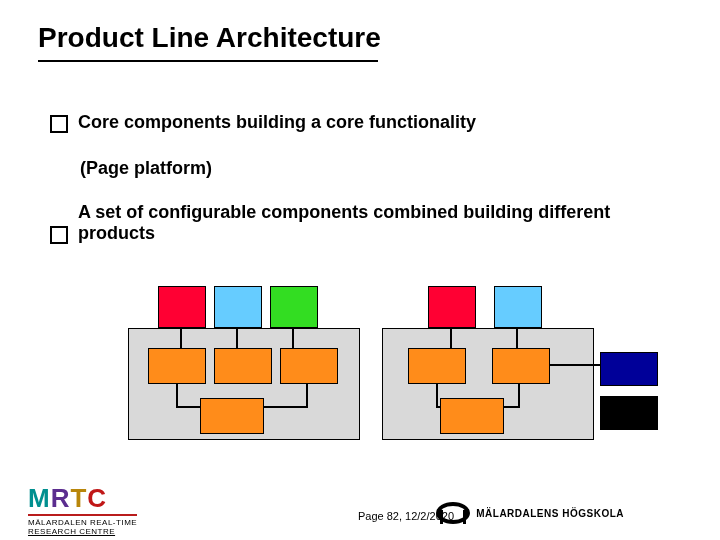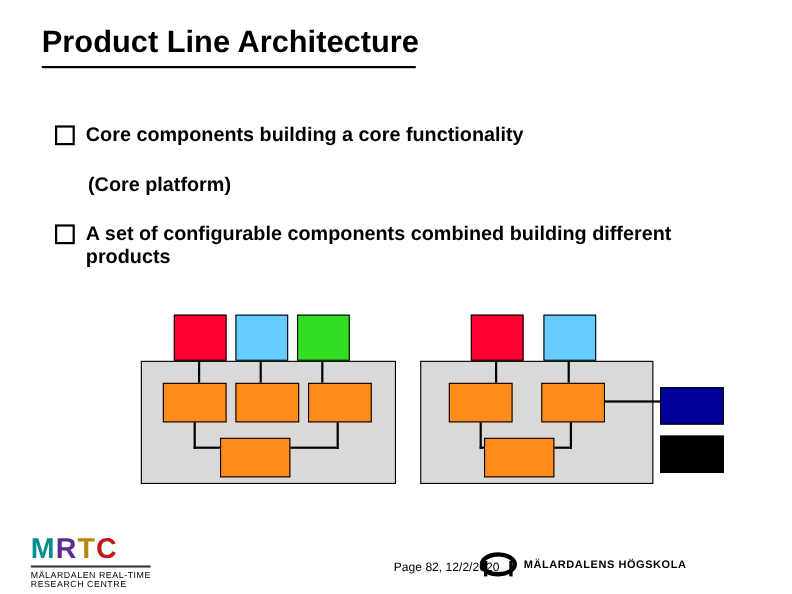--- a/index.html
+++ b/index.html
@@ -1,51 +1,51 @@
 <!DOCTYPE html>
 <html><head>
 <meta charset="utf-8">
 <style>
   html,body{margin:0;padding:0;width:720px;height:540px;background:#fff;font-family:Arial,Helvetica,sans-serif;color:#000;}
   .slide{position:relative;width:634px;height:540px;}
   .title{position:absolute;left:38px;top:22px;font-size:28px;font-weight:bold;}
   .title-underline{position:absolute;left:38px;top:60px;width:340px;height:2px;background:#000;}
-  .bullet{position:absolute;left:50px;display:flex;align-items:flex-start;font-size:18px;font-weight:bold;}
+  .bullet{position:absolute;left:50px;display:flex;align-items:flex-end;font-size:18px;font-weight:bold;}
   .bullet .box{width:14px;height:14px;border:2px solid #000;margin-right:10px;flex:0 0 auto;margin-top:2px;}
   .subline{position:absolute;left:80px;font-size:18px;font-weight:bold;}
   
   .plat{position:absolute;background:#d9d9d9;border:1px solid #000;}
   .blk{position:absolute;border:1px solid #000;}
   .conn{position:absolute;background:#000;}
   .footer-page{position:absolute;right:180px;bottom:18px;font-size:11px;}
   
   .logo-mrtc{position:absolute;left:28px;bottom:4px;}
   .logo-mrtc .acr{font-size:26px;font-weight:900;letter-spacing:1px;}
   .logo-mrtc .m{color:#008f8f;}
   .logo-mrtc .r{color:#5b2d8f;}
   .logo-mrtc .t{color:#b8860b;}
   .logo-mrtc .c{color:#c01717;}
-  .logo-mrtc .sub{font-size:8px;letter-spacing:0.5px;border-top:2px solid #404040;padding-top:2px;}
+  .logo-mrtc .sub{font-size:8px;letter-spacing:0.5px;border-top:2px solid #b91c1c;padding-top:2px;}
   .logo-mdh{position:absolute;right:10px;bottom:12px;display:flex;align-items:center;}
   .logo-mdh svg{margin-right:6px;}
   .logo-mdh .txt1{font-size:10px;font-weight:bold;letter-spacing:0.5px;}
 </style>
 </head>
 <body>
 
 <div class="slide">
 
   <div class="title">Product Line Architecture</div>
   <div class="title-underline"></div>
 
   <div class="bullet" style="top:112px;width:600px;">
     <span class="box"></span>
     <span>Core components building a core functionality</span>
   </div>
-  <div class="subline" style="top:158px;">(Core platform)</div>
+  <div class="subline" style="top:158px;">(Page platform)</div>
 
   <div class="bullet" style="top:202px;width:600px;">
     <span class="box"></span>
     <span>A set of configurable components combined building different products</span>
   </div>
 
   <div id="diagram-layer">
       <div class="plat" style="left: 128px; top: 328px; width: 230px; height: 110px;"></div>
       <div class="plat" style="left: 382px; top: 328px; width: 210px; height: 110px;"></div>
       <div class="conn" style="left: 180px; top: 326px; width: 2px; height: 22px;"></div>
@@ -76,21 +76,21 @@
       <div class="blk" style="left: 440px; top: 398px; width: 62px; height: 34px; background: rgb(255, 140, 26);"></div>
       <div class="blk" style="left: 600px; top: 352px; width: 56px; height: 32px; background: rgb(0, 0, 153);"></div>
       <div class="blk" style="left: 600px; top: 396px; width: 56px; height: 32px; background: rgb(0, 0, 0);"></div>
     </div>
 
   <div class="footer-page">Page 82, 12/2/2020</div>
 
   <div class="logo-mrtc">
     <div class="acr"><span class="m">M</span><span class="r">R</span><span class="t">T</span><span class="c">C</span></div>
     <div class="sub">MÄLARDALEN REAL-TIME</div>
-    <div class="sub" style="border-top:none;padding-top:0;">RESEARCH CENTRE</div>
+    <div class="sub" style="border-top:none;padding-top:0;text-decoration:underline;">RESEARCH CENTRE</div>
   </div>
 
   <div class="logo-mdh">
     <svg width="34" height="30">
       <ellipse cx="17" cy="15" rx="15" ry="9" fill="none" stroke="#000" stroke-width="4"></ellipse>
       <rect x="4" y="12" width="3" height="14" fill="#000"></rect>
       <rect x="27" y="12" width="3" height="14" fill="#000"></rect>
     </svg>
     <div>
       <div class="txt1">MÄLARDALENS HÖGSKOLA</div>

